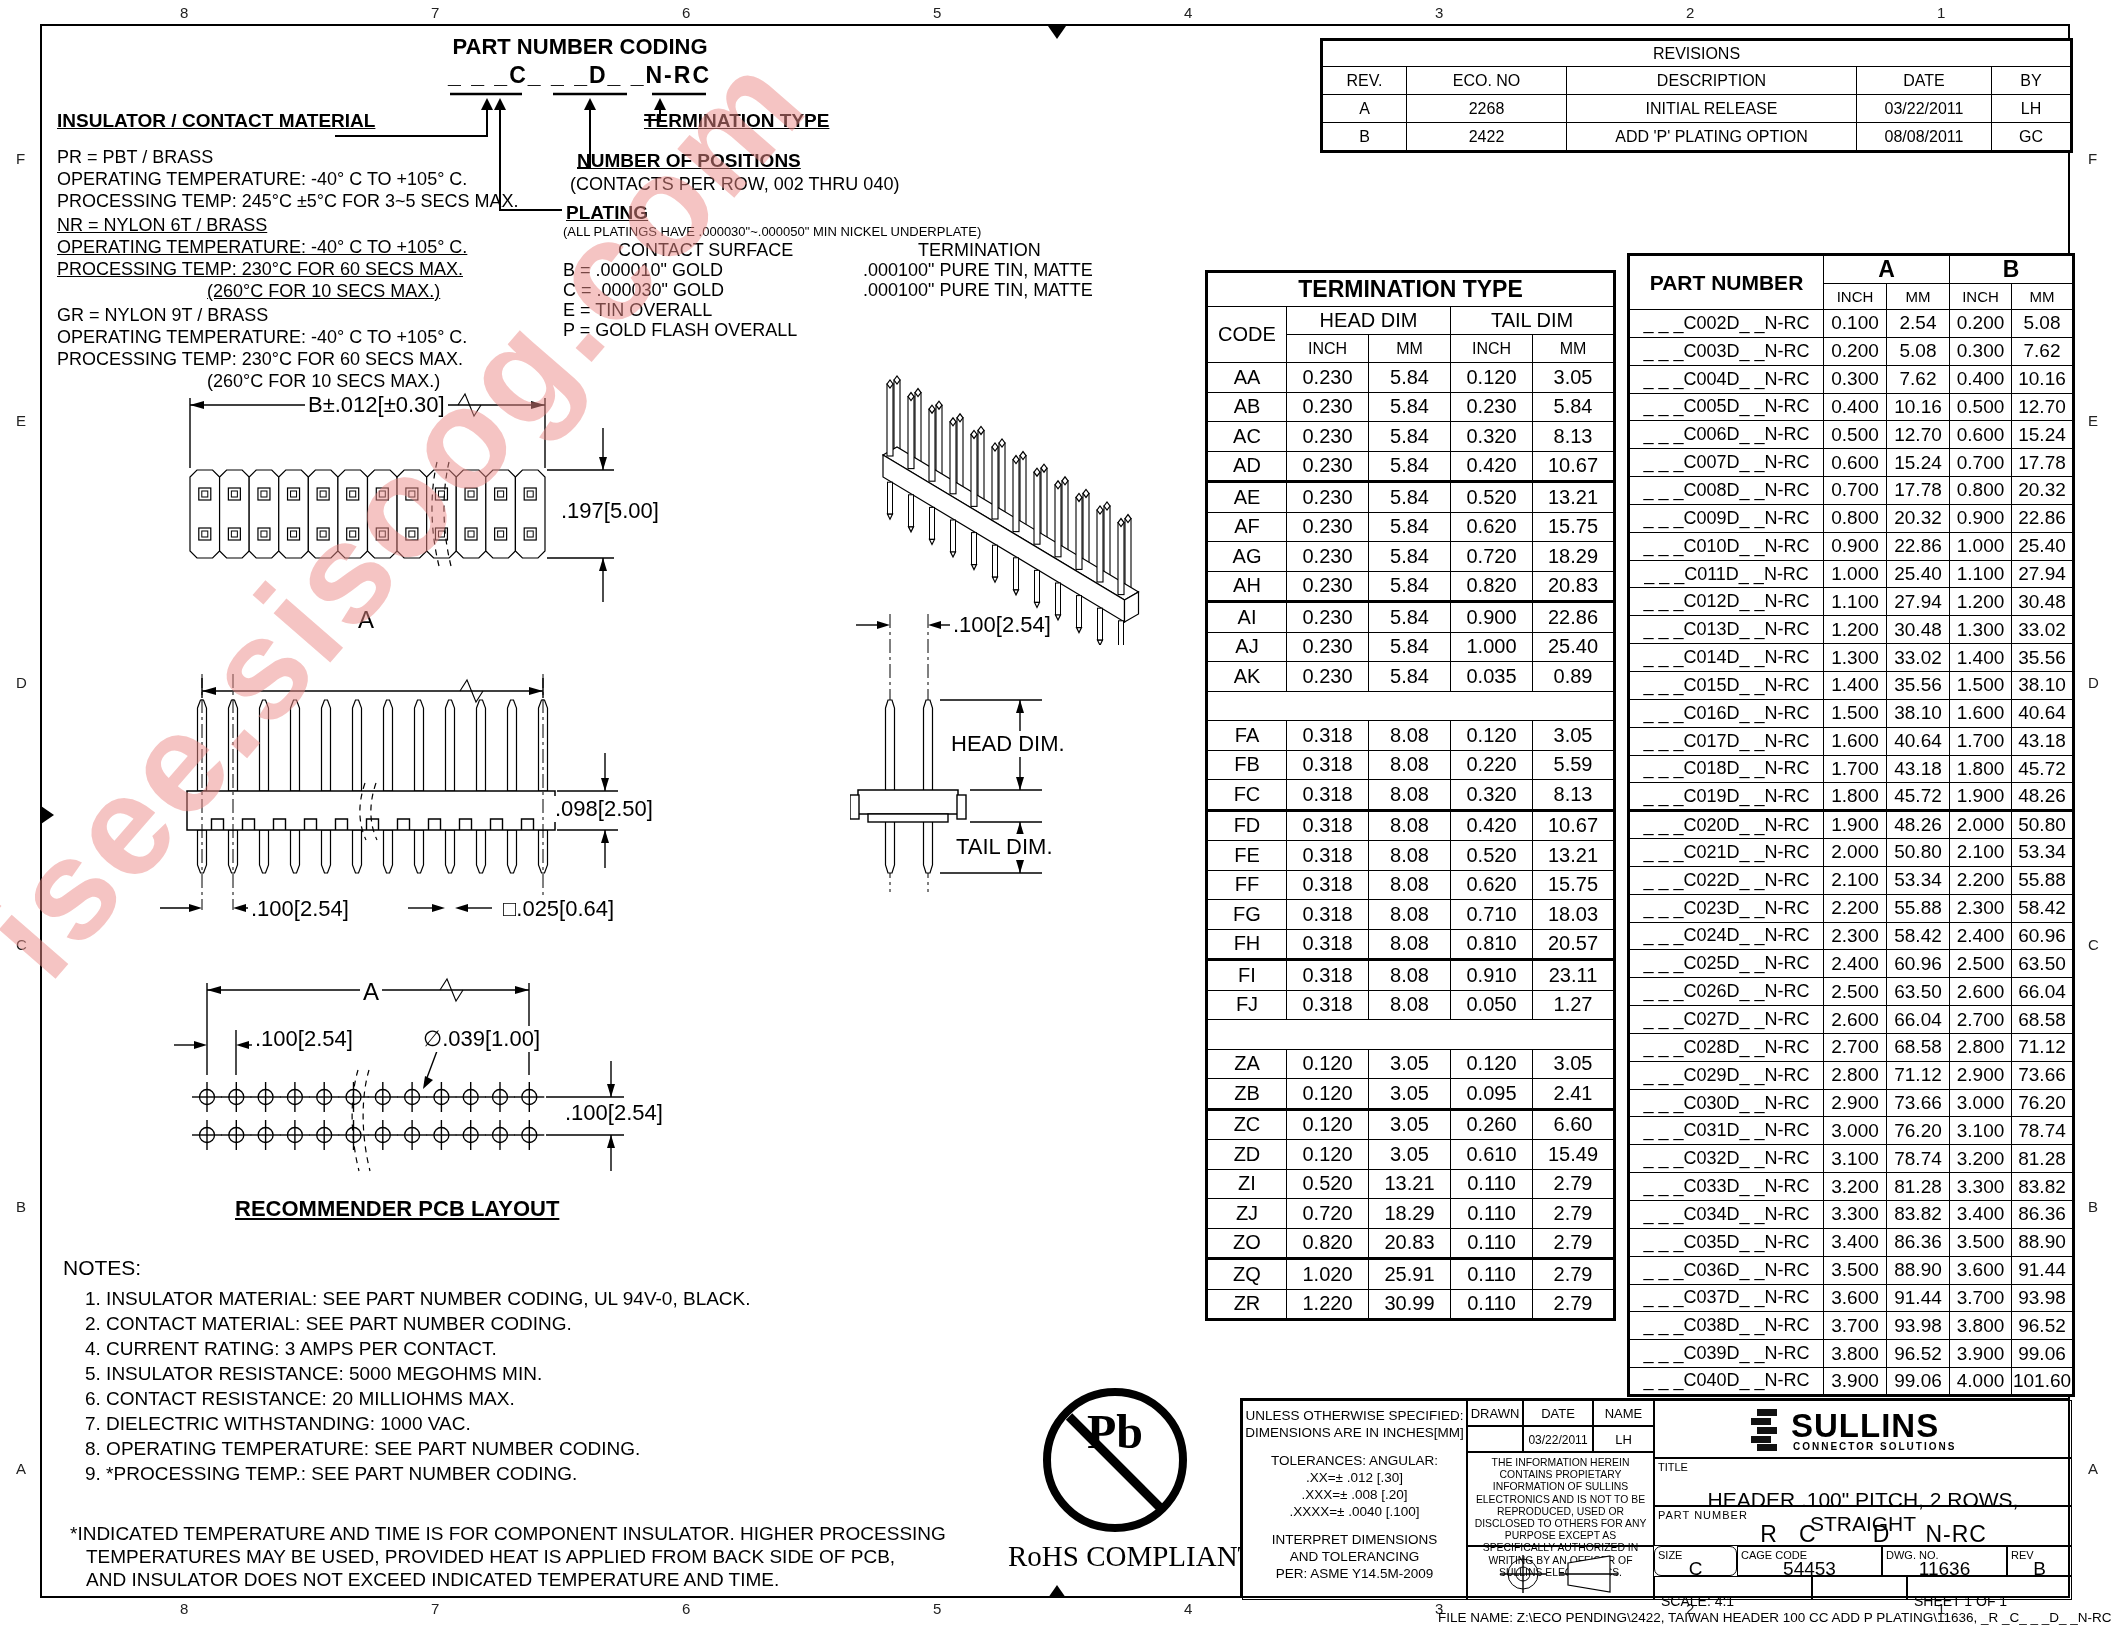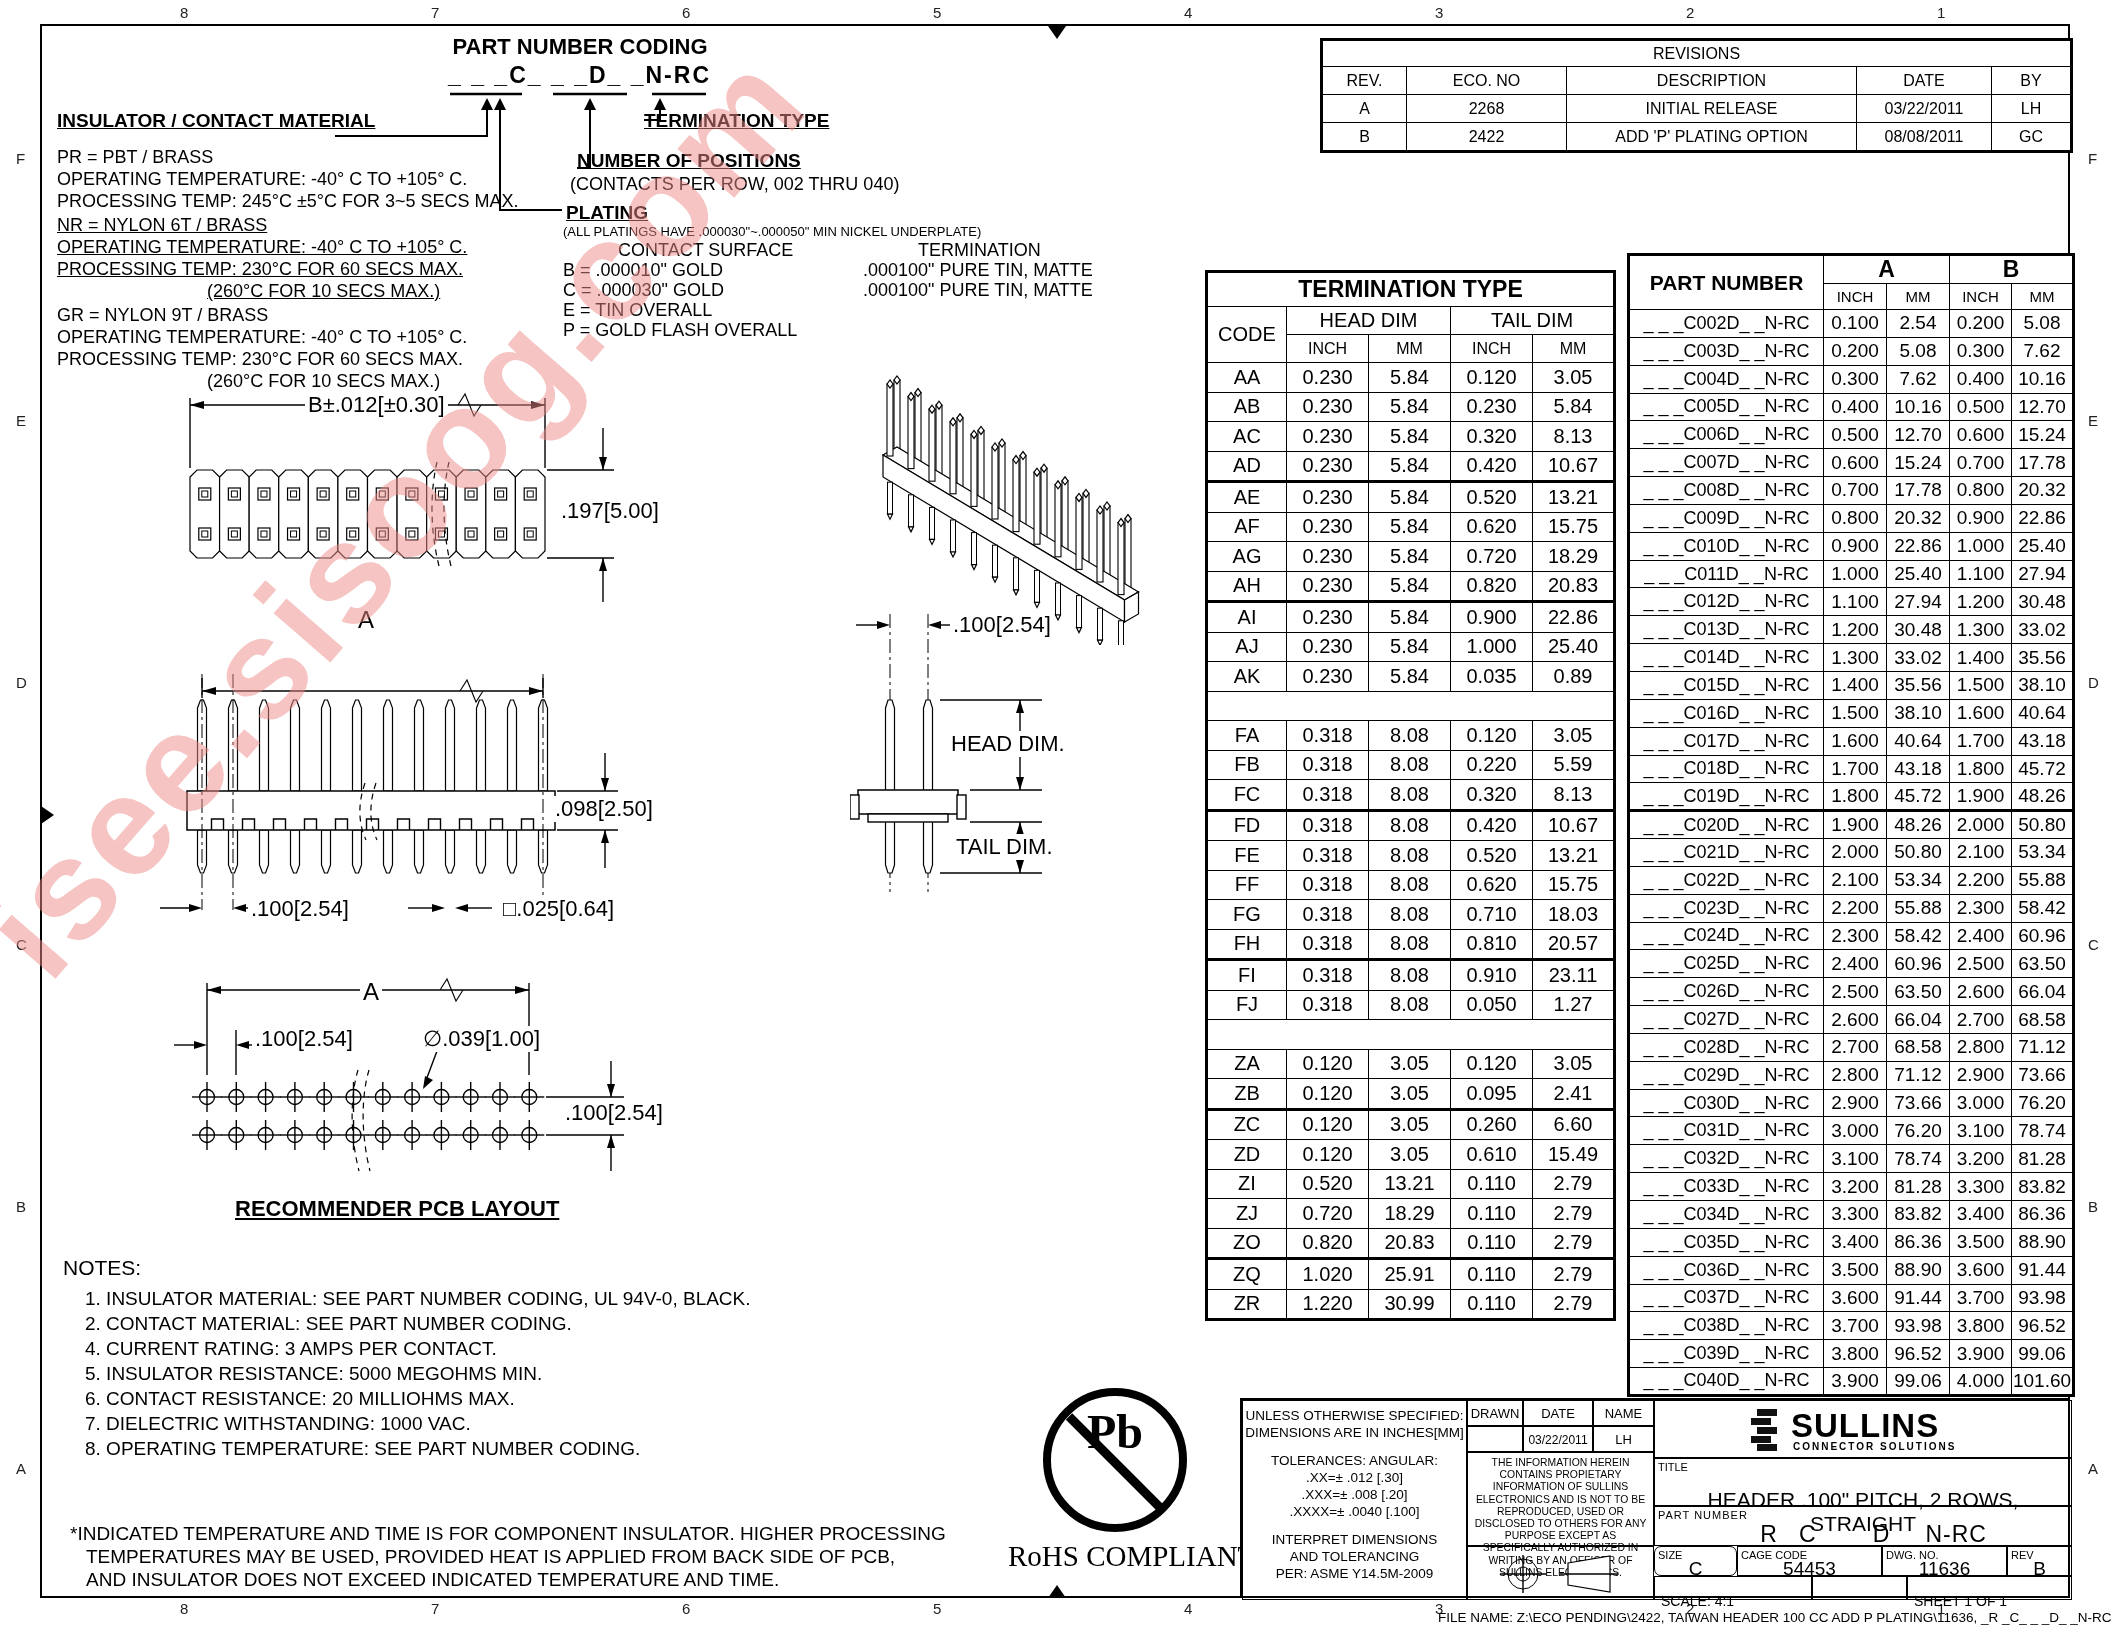--- a/index.html
+++ b/index.html
@@ -1145,20 +1145,21 @@
 
 <div class="notes-h">NOTES:</div>
 <div id="notes-list">
     <div>1. INSULATOR MATERIAL: SEE PART NUMBER CODING, UL 94V-0, BLACK.</div>
     <div>2. CONTACT MATERIAL: SEE PART NUMBER CODING.</div>
     <div>4. CURRENT RATING: 3 AMPS PER CONTACT.</div>
     <div>5. INSULATOR RESISTANCE: 5000 MEGOHMS MIN.</div>
     <div>6. CONTACT RESISTANCE: 20 MILLIOHMS MAX.</div>
     <div>7. DIELECTRIC WITHSTANDING: 1000 VAC.</div>
     <div>8. OPERATING TEMPERATURE: SEE PART NUMBER CODING.</div>
+    <div>9. *PROCESSING TEMP.: SEE PART NUMBER CODING.</div>
   </div>
 <div id="footnote">
     <div class="fn-line">*INDICATED TEMPERATURE AND TIME IS FOR COMPONENT INSULATOR. HIGHER PROCESSING</div>
     <div class="fn-line">TEMPERATURES MAY BE USED, PROVIDED HEAT IS APPLIED FROM BACK SIDE OF PCB,</div>
     <div class="fn-line">AND INSULATOR DOES NOT EXCEED INDICATED TEMPERATURE AND TIME.</div>
   </div>
 
 <div class="rohs-circle"></div>
 <div class="rohs-pb">Pb</div>
 <div class="rohs-slash"></div>

